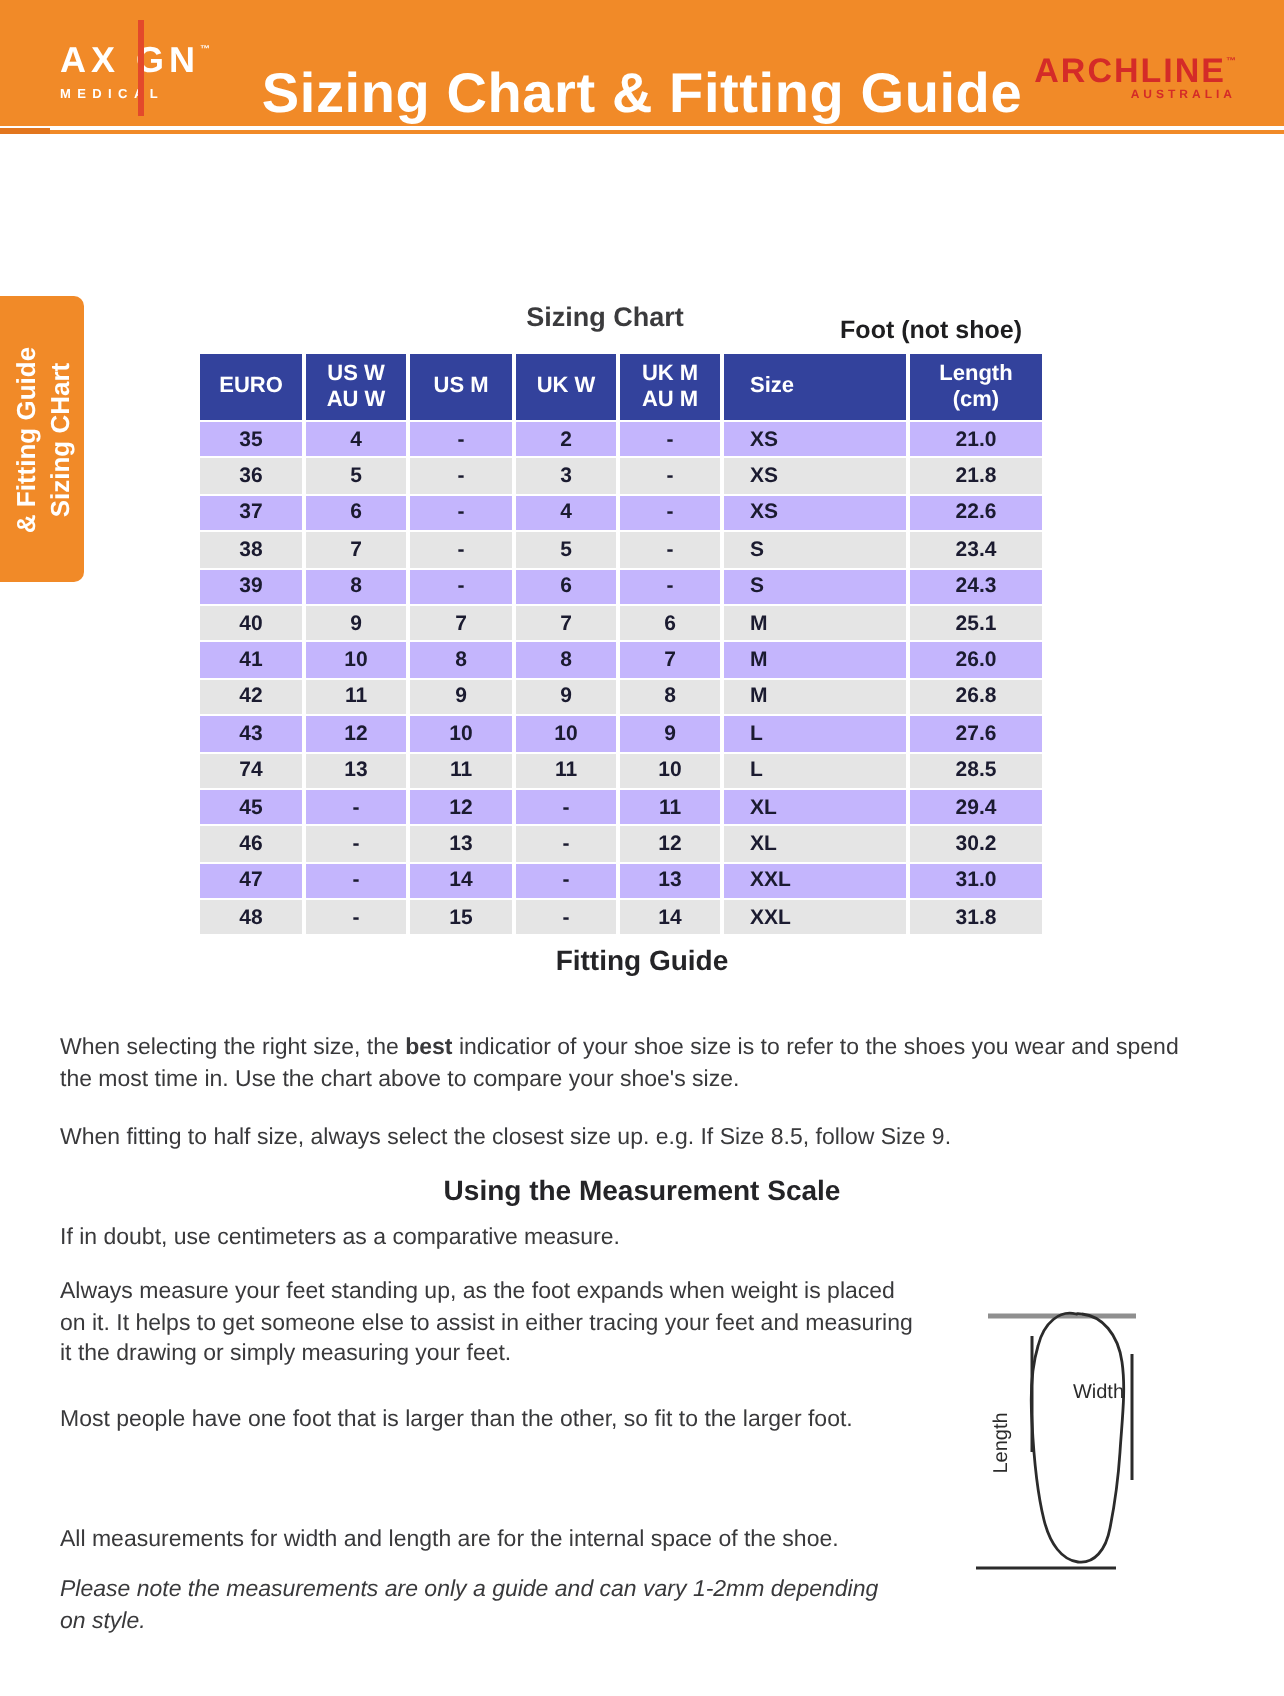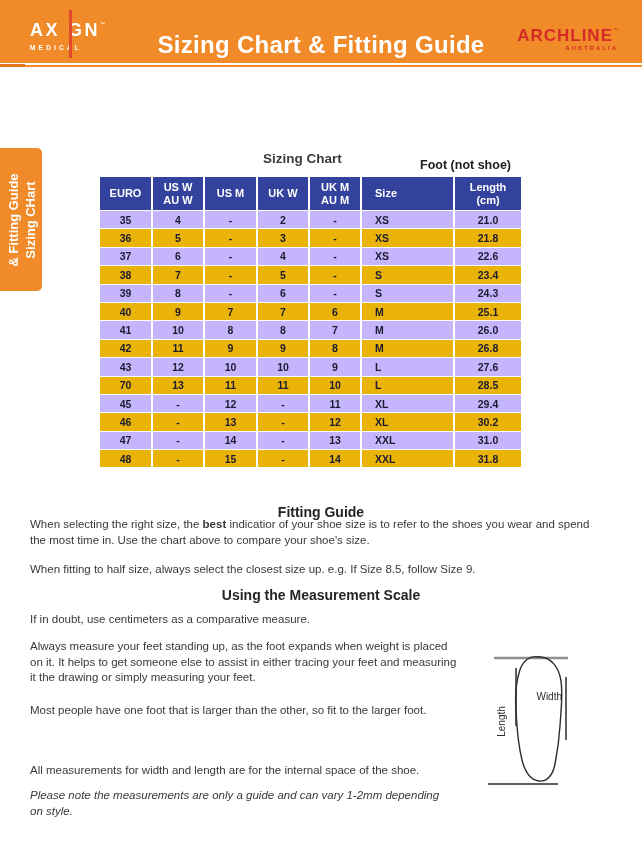--- a/index.html
+++ b/index.html
@@ -11,21 +11,21 @@
 
   
   .banner { position:absolute; left:0; top:0; width:642px; height:63px; background:#F18A28; }
   .brand { position:absolute; left:30px; top:20px; color:#fff; }
   .brand-top { font-size:18px; font-weight:bold; letter-spacing:2.5px; white-space:nowrap; }
   .brand-gap { display:inline-block; width:8px; }
   .brand-tm { font-size:5px; vertical-align:10px; letter-spacing:0; }
   .brand-sub { font-size:6.5px; font-weight:bold; letter-spacing:3.2px; margin-top:3px; }
   .brand-line { position:absolute; left:39px; top:-10px; width:2.5px; height:48px; background:#E3492B; }
   .page-title { position:absolute; left:0; right:0; top:31px; text-align:center;
-    color:#fff; font-size:24px; font-weight:bold; letter-spacing:0.3px; }
+    color:#fff; font-size:28px; font-weight:bold; letter-spacing:0.3px; }
   .partner { position:absolute; right:24px; top:26px; color:#D42B28; text-align:right; }
   .partner-name { font-size:17px; font-weight:bold; letter-spacing:1px; }
   .partner-tm { font-size:5px; vertical-align:9px; letter-spacing:0; }
   .partner-sub { font-size:6px; font-weight:bold; letter-spacing:2px; margin-top:-1px; }
 
   .rule { position:absolute; left:0; top:65px; width:642px; height:2px; background:#F18A28; }
   .rule-accent { position:absolute; left:0; top:-1px; width:25px; height:3px; background:#E2761E; }
 
   
   .side-tab { position:absolute; left:0; top:148px; width:42px; height:143px;
@@ -43,26 +43,26 @@
   .thead, .tbody { display:grid; grid-template-columns:51px 50px 51px 50px 50px 91px 66px; column-gap:2px; }
   .thead { height:33px; margin-bottom:1px; }
   .th { background:#33429C; color:#fff; font-weight:bold; font-size:11px; line-height:12.5px;
     display:flex; flex-direction:column; justify-content:center; align-items:center; }
   .th.c5 { align-items:flex-start; padding-left:13px; }
   .tbody { grid-auto-rows:17.4px; row-gap:1px; }
   .td { display:flex; align-items:center; justify-content:center;
     font-size:10.5px; font-weight:bold; color:#1B1B30; }
   .td.c5 { justify-content:flex-start; padding-left:13px; }
   .row-a { background:#c4b5fd; }
-  .row-b { background:#eab308; }
+  .row-b { background:#e5e5e5; }
 
   
   .sec-heading { position:absolute; left:0; right:0; text-align:center;
     font-size:14px; font-weight:bold; color:#242427; }
-  .h-fitting { top:504px; }
+  .h-fitting { top:472px; }
   .h-using { top:587px; }
   .para { position:absolute; left:30px; font-size:11.5px; color:#39393B; line-height:15.5px; }
   .p1 { top:517px; width:575px; }
   .p2 { top:562px; width:575px; }
   .mp1 { top:612px; width:560px; }
   .mp2 { top:639px; width:450px; }
   .mp3 { top:703px; width:460px; }
   .mp4 { top:763px; width:450px; }
   .mp5 { top:788px; width:450px;font-style:italic; }
 
@@ -188,21 +188,21 @@
         <div class="td c4 row-b">8</div>
         <div class="td c5 row-b">M</div>
         <div class="td c6 row-b">26.8</div>
         <div class="td c0 row-a">43</div>
         <div class="td c1 row-a">12</div>
         <div class="td c2 row-a">10</div>
         <div class="td c3 row-a">10</div>
         <div class="td c4 row-a">9</div>
         <div class="td c5 row-a">L</div>
         <div class="td c6 row-a">27.6</div>
-        <div class="td c0 row-b">70</div>
+        <div class="td c0 row-b">74</div>
         <div class="td c1 row-b">13</div>
         <div class="td c2 row-b">11</div>
         <div class="td c3 row-b">11</div>
         <div class="td c4 row-b">10</div>
         <div class="td c5 row-b">L</div>
         <div class="td c6 row-b">28.5</div>
         <div class="td c0 row-a">45</div>
         <div class="td c1 row-a">-</div>
         <div class="td c2 row-a">12</div>
         <div class="td c3 row-a">-</div>

